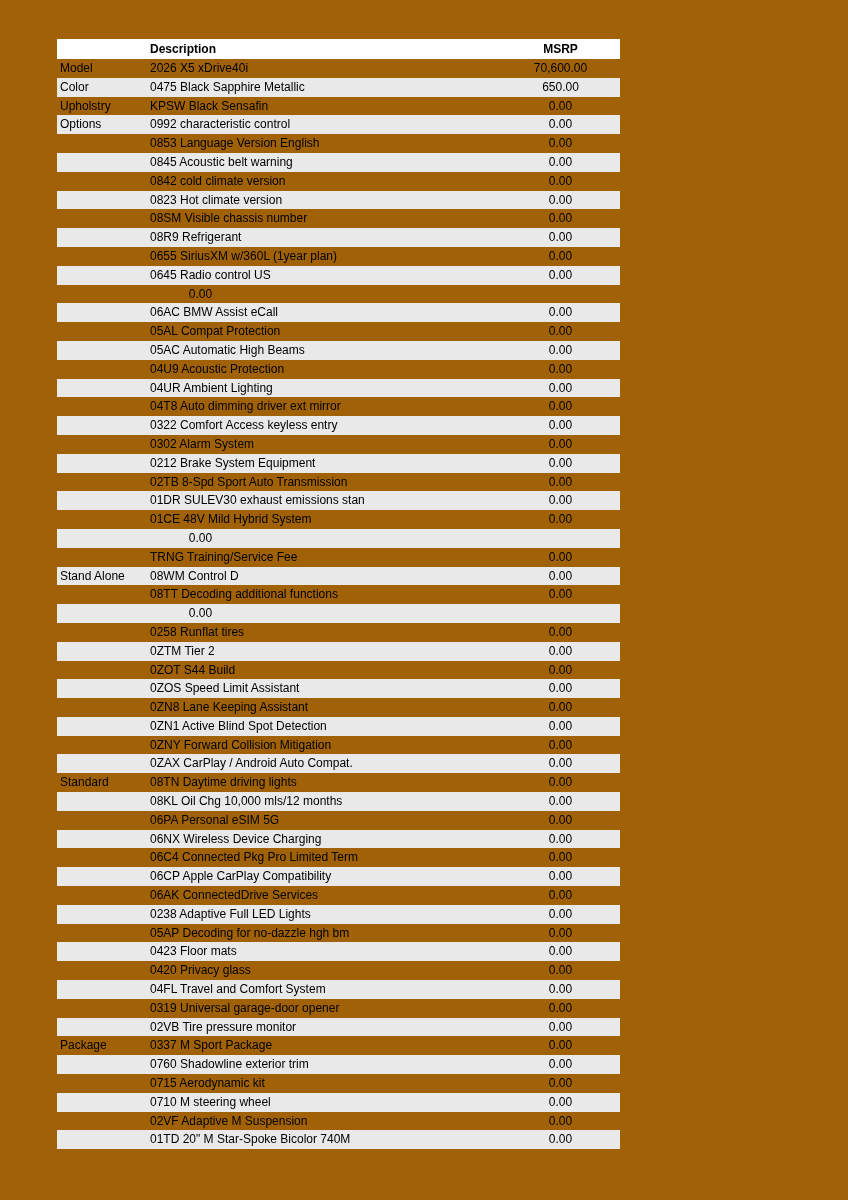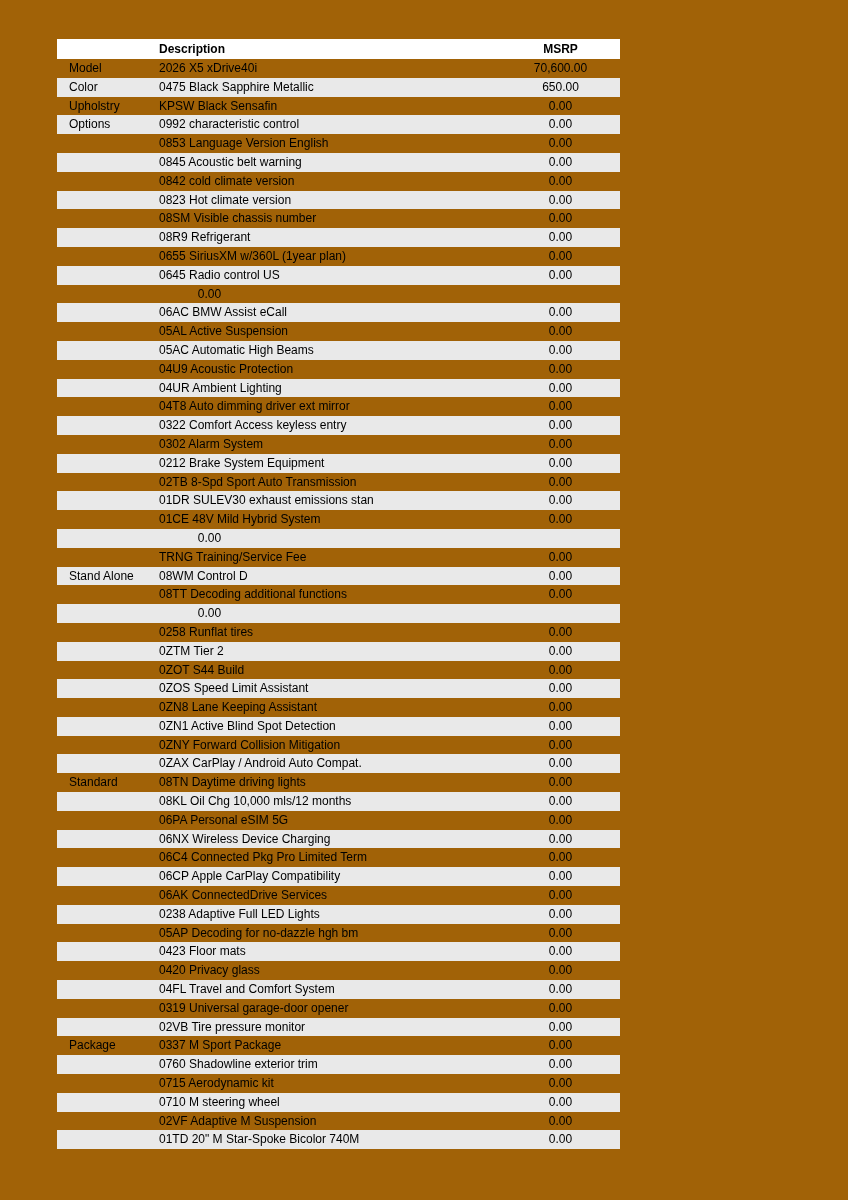--- a/index.html
+++ b/index.html
@@ -41,21 +41,20 @@
     background: var(--stripe, #e9e9e9);
   }
   .cell {
     box-sizing: border-box;
   }
   .cell.cat {
     width: 93px;
     padding-left: 3px;
     white-space: nowrap;
     overflow: hidden;
-    margin-left: 9px;
   }
   .cell.desc {
     flex: 1;
     white-space: nowrap;
     overflow: hidden;
   }
   .cell.msrp {
     width: 110px;
     text-align: center;
     padding-right: 9px;
@@ -137,21 +136,21 @@
           <div class="cell cat"></div>
           <div class="cell msrp">0.00</div>
         </div>
         <div class="row stripe">
           <div class="cell cat"></div>
           <div class="cell desc">06AC BMW Assist eCall</div>
           <div class="cell msrp">0.00</div>
         </div>
         <div class="row">
           <div class="cell cat"></div>
-          <div class="cell desc">05AL Active Suspension</div>
+          <div class="cell desc">05AL Compat Protection</div>
           <div class="cell msrp">0.00</div>
         </div>
         <div class="row stripe">
           <div class="cell cat"></div>
           <div class="cell desc">05AC Automatic High Beams</div>
           <div class="cell msrp">0.00</div>
         </div>
         <div class="row">
           <div class="cell cat"></div>
           <div class="cell desc">04U9 Acoustic Protection</div>

